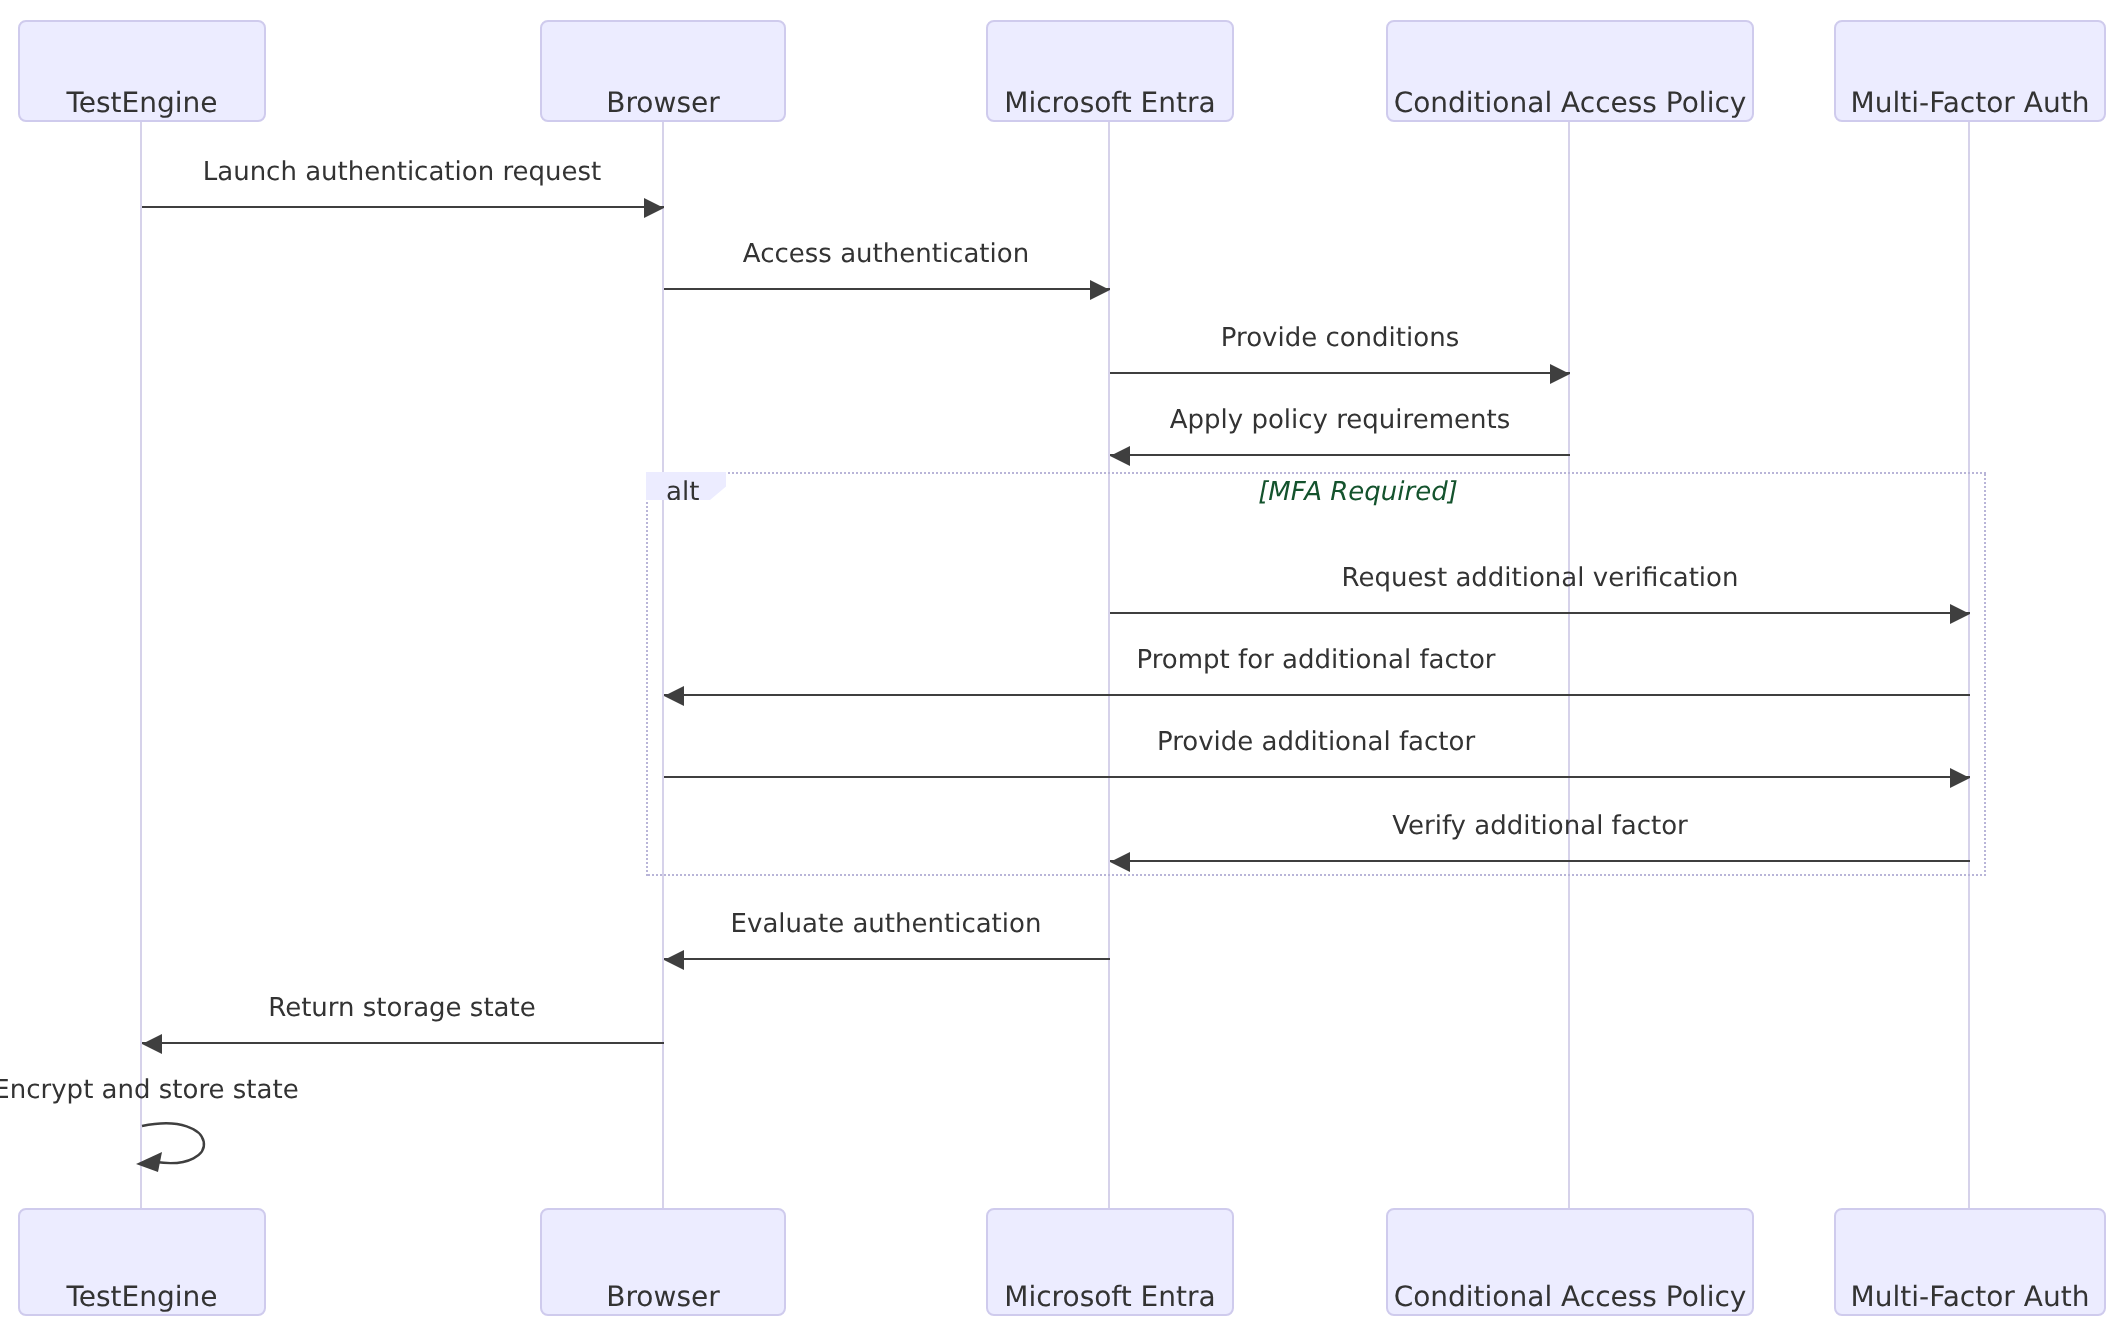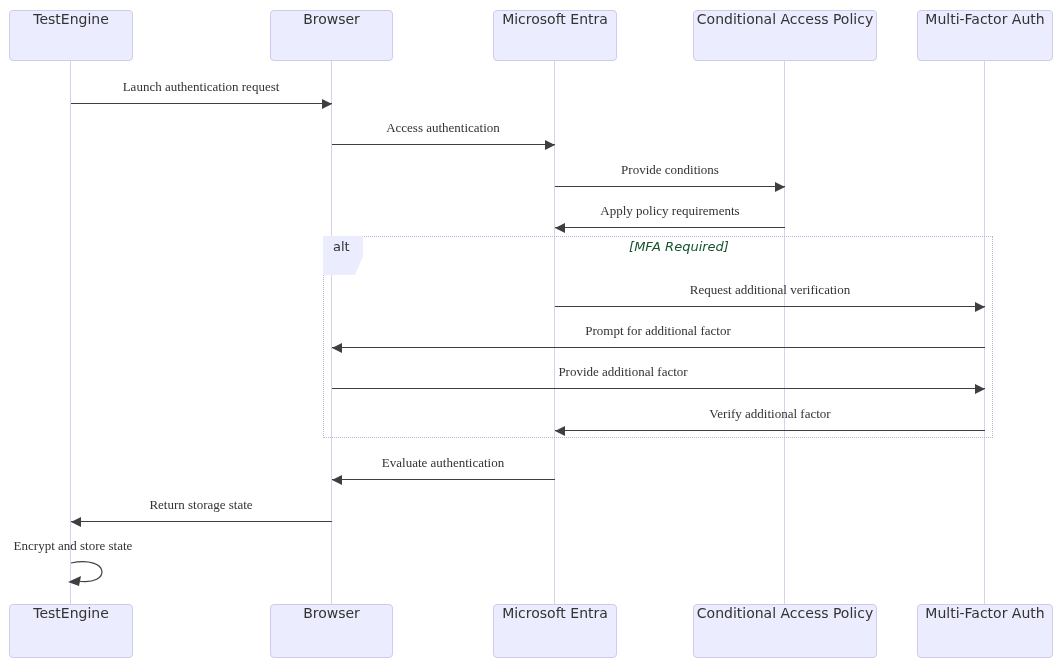--- a/index.html
+++ b/index.html
@@ -4,39 +4,39 @@
 <style>
   html,body { margin:0; padding:0; background:#ffffff; }
   #canvas {
     position:relative; width:1062px; height:665px; background:#ffffff;
     font-family:"DejaVu Sans","Liberation Sans",sans-serif; color:#333333;
     overflow:hidden;
   }
   .actor {
     position:absolute; box-sizing:border-box;
     background:#ECECFF; border:1px solid #cfcbed; border-radius:4px;
-    display:flex; align-items:flex-start; justify-content:center;
+    display:flex; align-items:flex-end; justify-content:center;
     font-size:14px; color:#333333; white-space:nowrap;
   }
   .lifeline { position:absolute; top:61px; height:543px; width:1px; background:#d6d2ea; }
   .msg {
     position:absolute; transform:translateX(-50%);
-    font-size:13px; color:#333333; white-space:nowrap;font-family:Liberation Serif, serif;
+    font-size:13px; color:#333333; white-space:nowrap;
   }
   .arrow { position:absolute; height:0; border-top:1px solid #3f3f3f; }
   .ah { position:absolute; width:0; height:0; top:-5px;
         border-top:5px solid transparent; border-bottom:5px solid transparent; }
   .ah-r { right:0; border-left:10px solid #3f3f3f; }
   .ah-l { left:0;  border-right:10px solid #3f3f3f; }
   .alt-frame {
     position:absolute; left:323px; top:236px; width:670px; height:202px;
     border:1px dotted #b9b5d8; box-sizing:border-box;
   }
   .alt-label {
-    position:absolute; left:323px; top:236px; width:40px; height:39px;
+    position:absolute; left:323px; top:236px; width:40px; height:14px;
     background:#ECECFF; box-sizing:border-box; padding-left:10px;
     clip-path:polygon(0 0,100% 0,100% 52%,80% 100%,0 100%);
     font-size:13px; line-height:22px; color:#333333;
   }
   .alt-cond { position:absolute; transform:translateX(-50%); font-size:13px; color:#14532d; white-space:nowrap;font-style:italic; }
   .selfloop { position:absolute; left:60px; top:555px; }
 </style>
 </head>
 <body>
 
@@ -107,21 +107,21 @@
   <div class="msg" style="left:770px; top:282px">Request additional verification</div>
   <div class="arrow" style="left:555px; top:306px; width:430px">
       <span class="ah ah-r"></span>
     </div>
 
   <div class="msg" style="left:658px; top:323px">Prompt for additional factor</div>
   <div class="arrow" style="left:332px; top:347px; width:653px">
       <span class="ah ah-l"></span>
     </div>
 
-  <div class="msg" style="left:623px; top:364px">Provide additional factor</div>
+  <div class="msg" style="left:658px; top:364px">Provide additional factor</div>
   <div class="arrow" style="left:332px; top:388px; width:653px">
       <span class="ah ah-r"></span>
     </div>
 
   <div class="msg" style="left:770px; top:406px">Verify additional factor</div>
   <div class="arrow" style="left:555px; top:430px; width:430px">
       <span class="ah ah-l"></span>
     </div>
 
   <div class="msg" style="left:443px; top:455px">Evaluate authentication</div>

